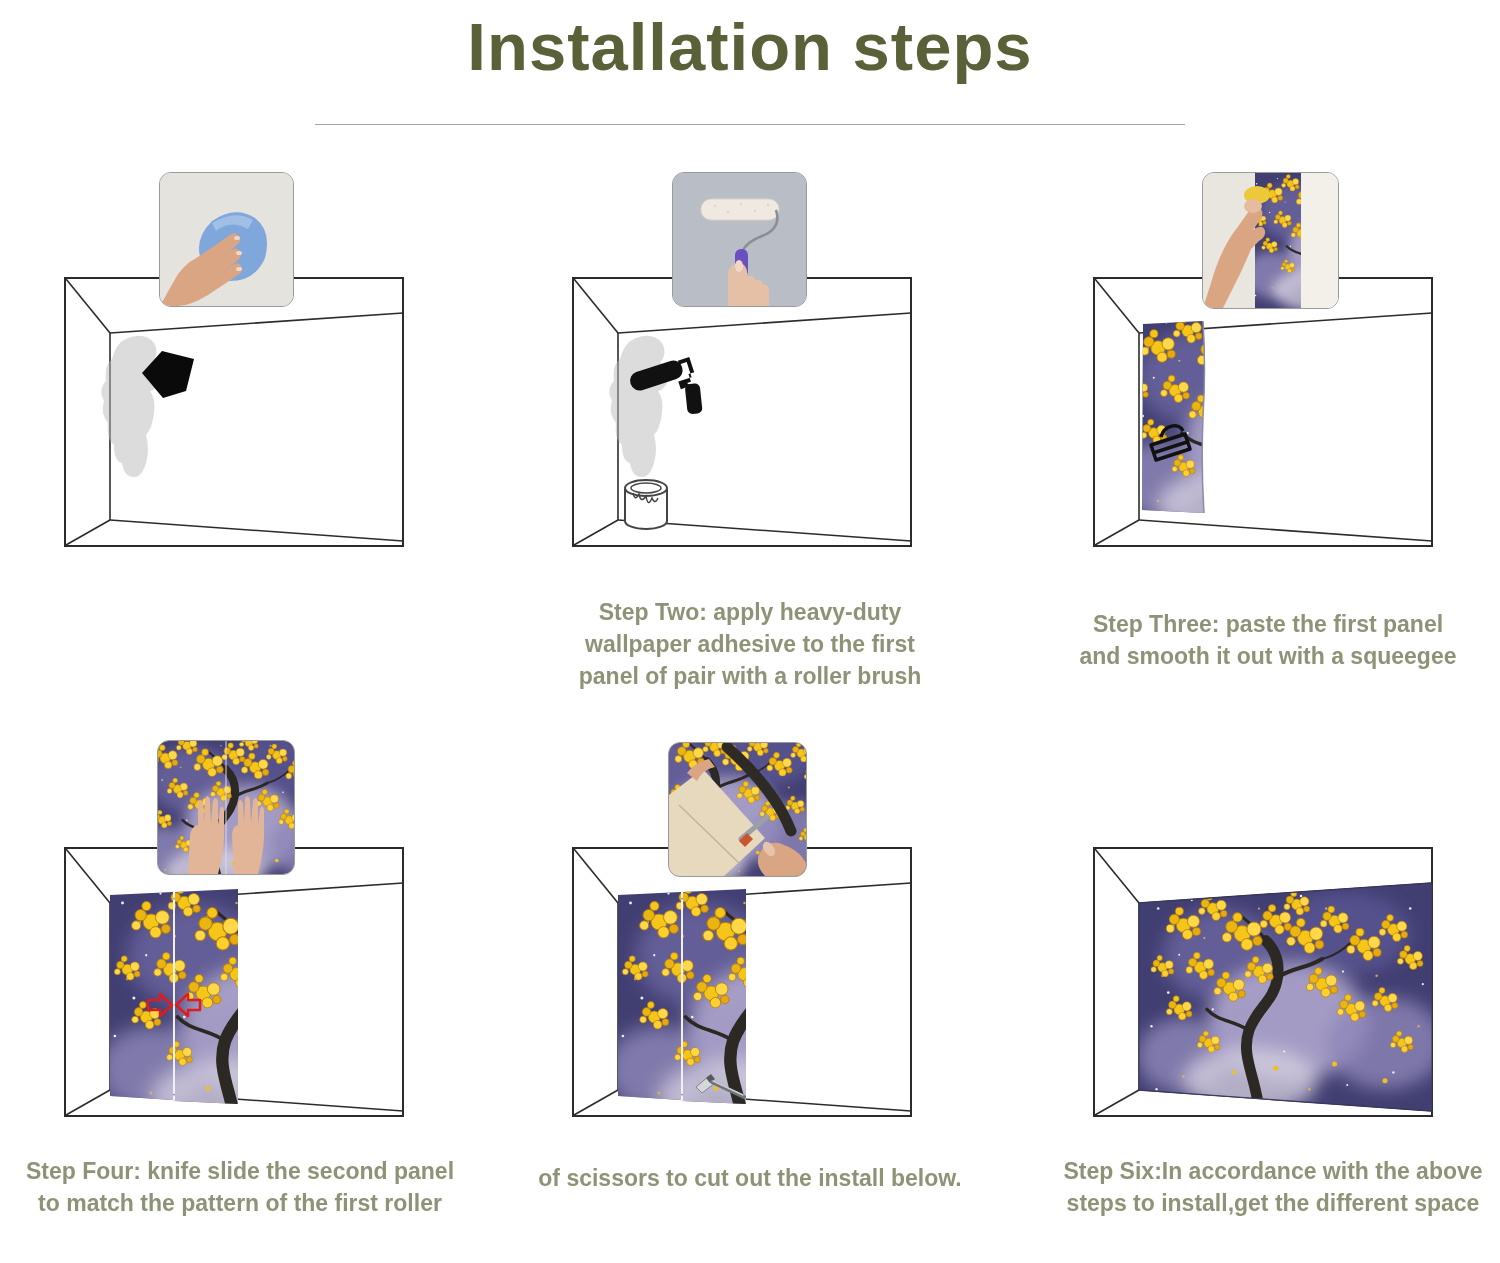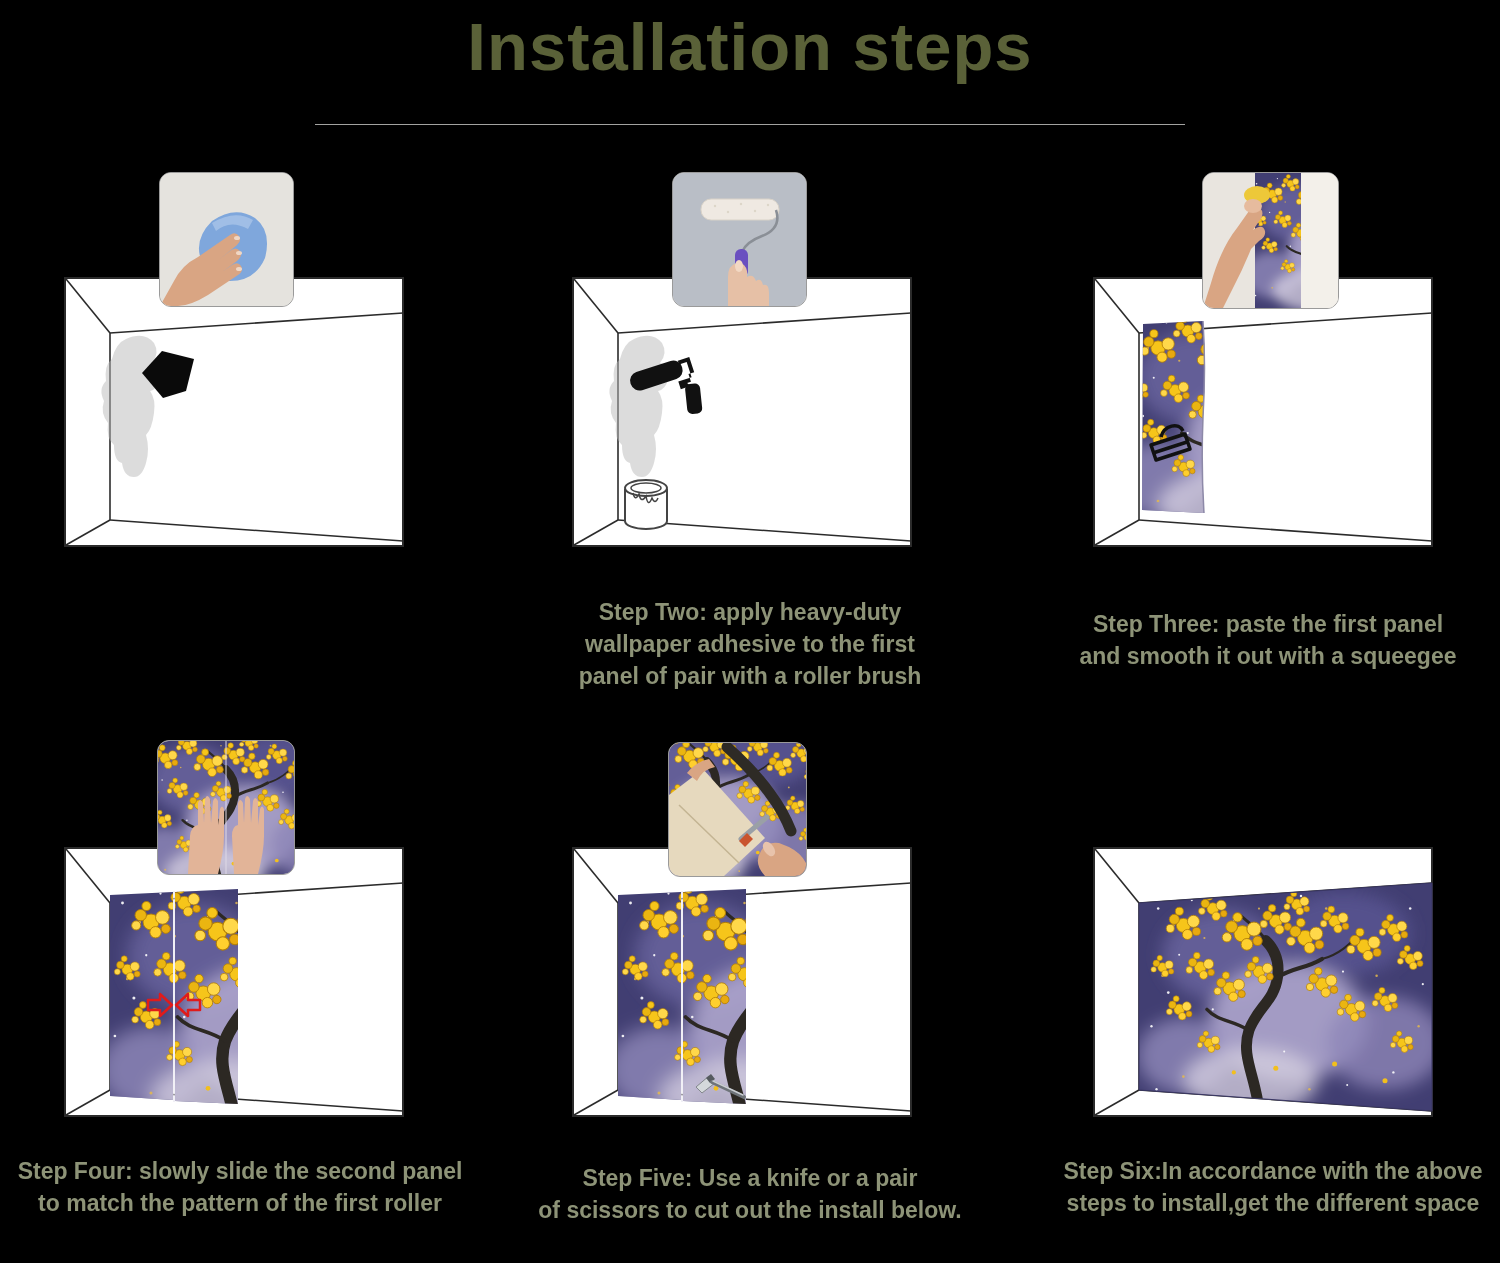--- a/index.html
+++ b/index.html
@@ -1,17 +1,17 @@
 <!DOCTYPE html>
 <html><head>
 <meta charset="utf-8">
 <style>
   html,body{margin:0;padding:0;}
   body{background:#ececea;font-family:"Liberation Sans",sans-serif;}
-  .page{position:relative;width:1500px;height:1263px;background:#000000;overflow:hidden;}
+  .page{position:relative;width:1500px;height:1263px;background:#ffffff;overflow:hidden;}
   .title{position:absolute;top:8px;left:0;width:1500px;margin:0;text-align:center;
          font-size:67px;font-weight:bold;color:#5a6138;letter-spacing:1px;}
   .divider{position:absolute;top:124px;left:315px;width:870px;height:0;
            border-top:1px solid #a3a3a1;}
   .thumb{position:absolute;border:1px solid #9a9a9a;border-radius:12px;overflow:hidden;
          background:#dcdad6;box-shadow:0 0 0 1px rgba(255,255,255,.6) inset;}
   .roombox{position:absolute;}
   .caption{position:absolute;text-align:center;font-weight:bold;color:#8d9377;
            font-size:23px;line-height:32px;}
   .caption span{display:block;}
@@ -258,21 +258,21 @@
         <g fill="#e2b498">
           <path d="M30,133 L32,95 Q33,85 40,84 L40,62 q2,-6 5,0 L46,82 L47,58 q2,-6 5,0 L53,82 L55,60 q2,-6 5,0 L60,84 L62,68 q2,-5 4,0 L66,95 Q66,110 60,133 Z"></path>
         </g>
         <g fill="#e2b498">
           <path d="M76,133 L74,95 Q74,85 80,84 L80,62 q2,-6 5,0 L86,82 L87,58 q2,-6 5,0 L93,82 L95,60 q2,-6 5,0 L100,84 L102,68 q2,-5 4,0 L106,95 Q106,110 100,133 Z"></path>
         </g>
       </g>
     </svg>
   </div>
   <div class="caption" style="left:5px;top:1155px;width:470px;">
-    <span>Step Four: slowly slide the second panel</span>
+    <span>Step Four: knife slide the second panel</span>
     <span>to match the pattern of the first roller</span>
   </div>
 
   <div class="roombox" style="left:572px;top:847px;">
     <svg width="340" height="270" viewBox="0 0 340 270">
       <use href="#roomFrame"></use>
       <clipPath id="panel5a">
           <polygon points="46,48 109,45 109,253 46,249"></polygon>
         </clipPath>
       <clipPath id="panel5b">
@@ -307,21 +307,20 @@
         <g>
           <path d="M72,96 L98,74" stroke="#9aa0a6" stroke-width="5" stroke-linecap="round"></path>
           <polygon points="70,98 78,90 84,96 76,104" fill="#c9542e"></polygon>
           <path d="M137,133 L96,133 Q84,120 92,108 Q98,98 110,100 L120,104 Q132,110 137,120 Z" fill="#d9a583"></path>
           <ellipse cx="100" cy="106" rx="5" ry="8" transform="rotate(-35,100,106)" fill="#e8c3ab"></ellipse>
         </g>
       </g>
     </svg>
   </div>
   <div class="caption" style="left:515px;top:1162px;width:470px;">
-    <span>Step Five: Use a knife or a pair</span>
     <span>of scissors to cut out the install below.</span>
   </div>
 
   <div class="roombox" style="left:1093px;top:847px;">
     <svg width="340" height="270" viewBox="0 0 340 270">
       <use href="#roomFrame"></use>
       <clipPath id="wall6">
           <polygon points="46,56 339,36 339,264 46,243"></polygon>
         </clipPath>
       <g clip-path="url(#wall6)">

